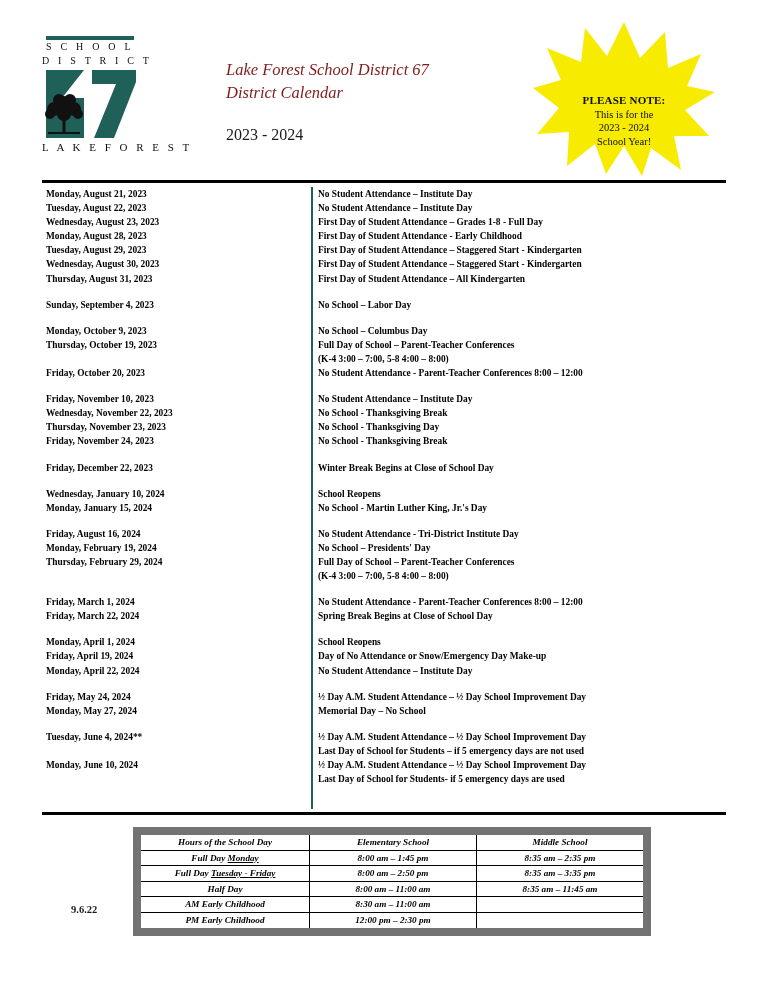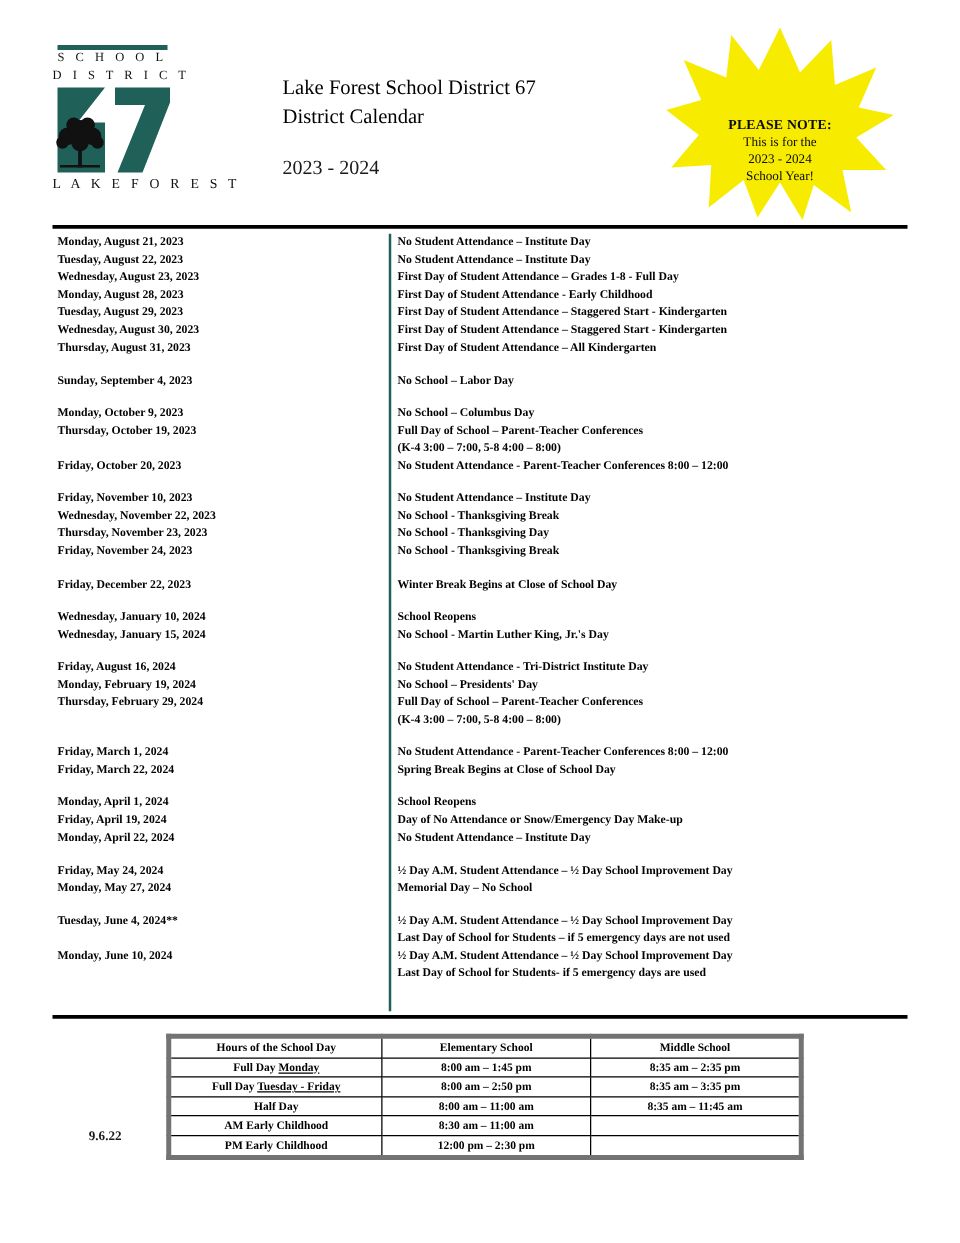--- a/index.html
+++ b/index.html
@@ -72,22 +72,23 @@
   
   #title-block {
     position: absolute;
     left: 226px;
     top: 58px;
     width: 300px;
   }
   .title-line {
     font-size: 16.5px;
     line-height: 23px;
-    color: #000000;
+    color: #7f1d1d;
     white-space: nowrap;
+    font-style: italic;
   }
   #title-year {
     margin-top: 22px;
     font-size: 16px;
     color: #1a1a1a;
   }
 
   
   #starburst {
     position: absolute;
@@ -166,21 +167,22 @@
     left: 276px;
     top: 0;
   }
 
   
   #hours-table {
     position: absolute;
     left: 133px;
     top: 827px;
     border-collapse: collapse;
-    border: 4px solid #737373;
+    border: 8px solid #737373;
+    font-style: italic;
   }
   #hours-table td, #hours-table th {
     border: 1px solid #000;
     font-size: 9.2px;
     font-weight: bold;
     text-align: center;
     padding: 0;
     height: 14.6px;
     line-height: 14.6px;
     white-space: nowrap;
@@ -336,21 +338,21 @@
           <span class="date">Friday, December 22, 2023</span>
           <span class="desc">Winter Break Begins at Close of School Day</span>
         </div>
       </div>
       <div class="group">
         <div class="row">
           <span class="date">Wednesday, January 10, 2024</span>
           <span class="desc">School Reopens</span>
         </div>
         <div class="row">
-          <span class="date">Wednesday, January 15, 2024</span>
+          <span class="date">Monday, January 15, 2024</span>
           <span class="desc">No School - Martin Luther King, Jr.'s Day</span>
         </div>
       </div>
       <div class="group">
         <div class="row">
           <span class="date">Friday, August 16, 2024</span>
           <span class="desc">No Student Attendance - Tri-District Institute Day</span>
         </div>
         <div class="row">
           <span class="date">Monday, February 19, 2024</span>

